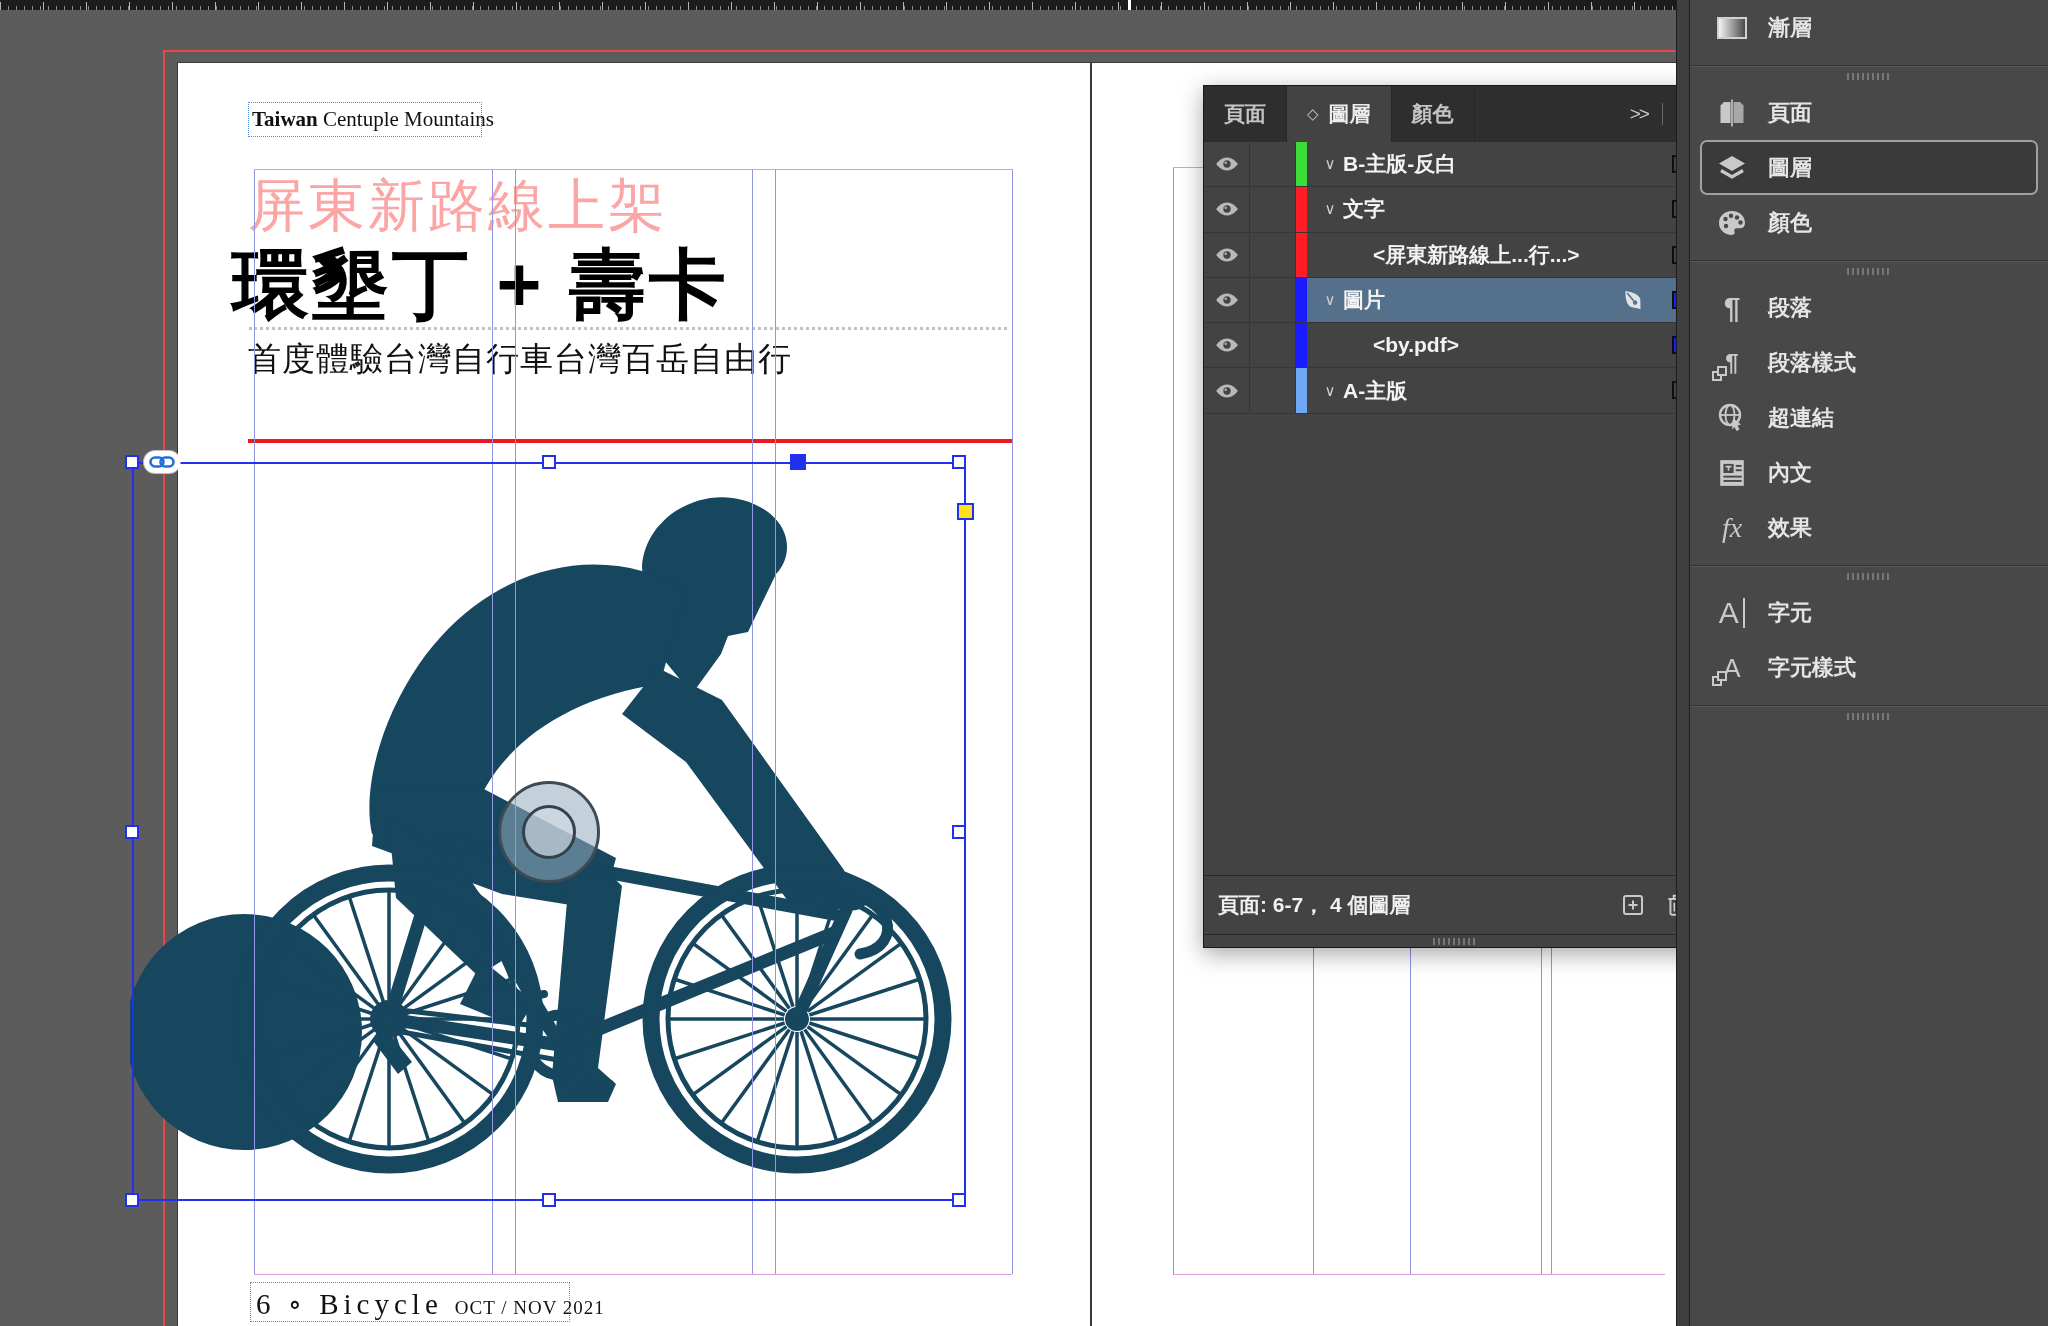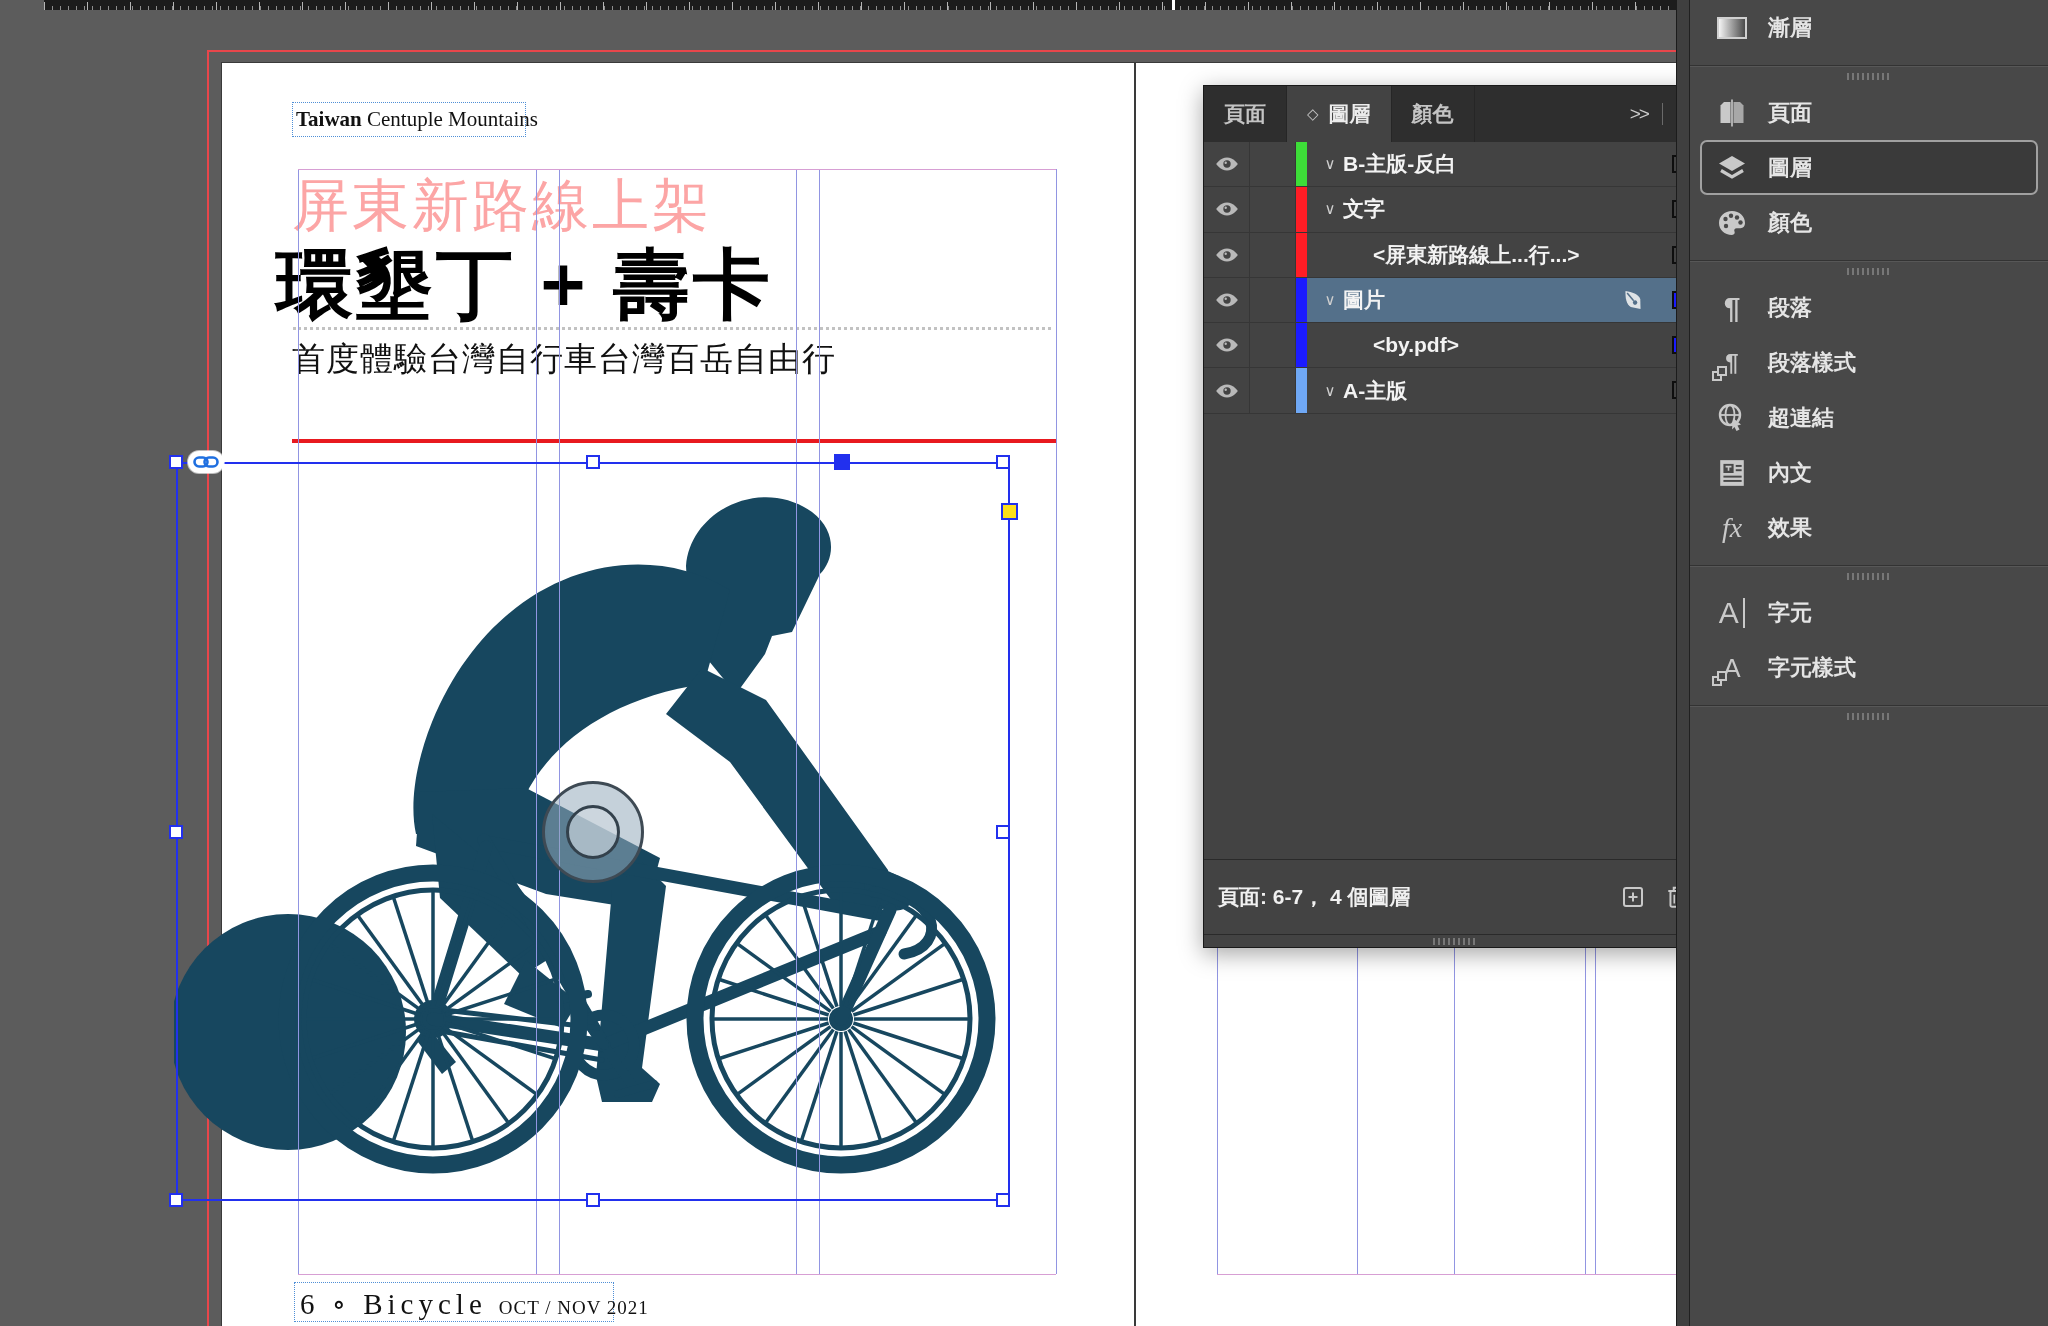--- a/index.html
+++ b/index.html
@@ -1,21 +1,21 @@
 <!DOCTYPE html>
 <html><head>
 <meta charset="utf-8">
 <style>
   html,body{margin:0;padding:0;background:#333;}
   .app{position:relative;width:2048px;height:1326px;overflow:hidden;background:#5c5c5c;
        font-family:"Liberation Sans","DejaVu Sans",sans-serif;-webkit-font-smoothing:antialiased;}
   .abs{position:absolute;}
 
   
-  .canvas{left:0;top:0;width:1676px;height:1326px;background:#5c5c5c;overflow:hidden;margin-left:44px;}
+  .canvas{left:0;top:0;width:1676px;height:1326px;background:#5c5c5c;overflow:hidden;}
   .ruler{left:0;top:0;width:1676px;height:10px;background:#1c1c1c;}
   .ruler .ticks-small{position:absolute;left:0;bottom:0;width:100%;height:4px;
      background:repeating-linear-gradient(90deg,#8f8f8f 0 1px,transparent 1px 8px);}
   .ruler .ticks-big{position:absolute;left:0;bottom:0;width:100%;height:8px;
      background:repeating-linear-gradient(90deg,#b5b5b5 0 1px,transparent 1px 43px);}
   .ruler .cursor-tick{position:absolute;left:1128px;top:0;width:3px;height:10px;background:#fff;}
   .page{left:177px;top:62px;width:1499px;height:1264px;background:#ffffff;border-left:1px solid #3a3a3a;border-top:1px solid #3a3a3a;}
   .spine{left:1090px;top:62px;width:2px;height:1264px;background:#3a3a3a;}
   .bleed-v{left:163px;top:50px;width:2px;height:1276px;background:#e8464b;}
   .bleed-h{left:163px;top:50px;width:1513px;height:2px;background:#e8464b;}
@@ -77,21 +77,21 @@
   .cell-lock{width:45px;flex:none;border-right:1px solid #363636;}
   .cell-bar{width:11px;flex:none;}
   .cell-name{flex:1;display:flex;align-items:center;padding-left:10px;position:relative;min-width:0;}
   .lrow.selected .cell-name{background:#54708a;}
   .chev{font-size:15px;color:#cfcfcf;width:26px;text-align:center;flex:none;}
   .lname{font-size:21px;font-weight:bold;color:#f3f3f3;white-space:nowrap;overflow:hidden;}
   .lrow .indent-pad{width:28px;flex:none;}
   .pen-wrap{position:absolute;right:60px;top:9px;width:26px;height:26px;}
   .lsq{position:absolute;right:16px;top:13px;width:18px;height:18px;border:2.5px solid #0e0e0e;box-sizing:border-box;}
   .panel-fill{flex:1;}
-  .panel-status{flex:none;height:50px;border-top:1px solid #2a2a2a;display:flex;align-items:center;padding:12px 14px;}
+  .panel-status{flex:none;height:50px;border-top:1px solid #2a2a2a;display:flex;align-items:center;padding:4px 14px;}
   .status-text{font-size:21px;font-weight:bold;color:#f0f0f0;flex:1;}
   .panel-status .pbtn{width:30px;height:30px;display:flex;align-items:center;justify-content:center;margin-left:14px;}
   .panel-grip-strip{flex:none;height:12px;border-top:1px solid #2a2a2a;position:relative;}
   .grip{position:absolute;left:50%;top:3px;transform:translateX(-50%);width:44px;height:7px;
       background:repeating-linear-gradient(90deg,#777 0 2px,transparent 2px 5px);}
 
   
   .gap-strip{left:1676px;top:0;width:13px;height:1326px;background:#3f3f3f;border-left:1px solid #1c1c1c;}
   .dock{left:1689px;top:0;width:359px;height:1326px;background:#484848;border-left:1px solid #202020;
       box-sizing:border-box;padding-top:0;color:#e2e2e2;}

